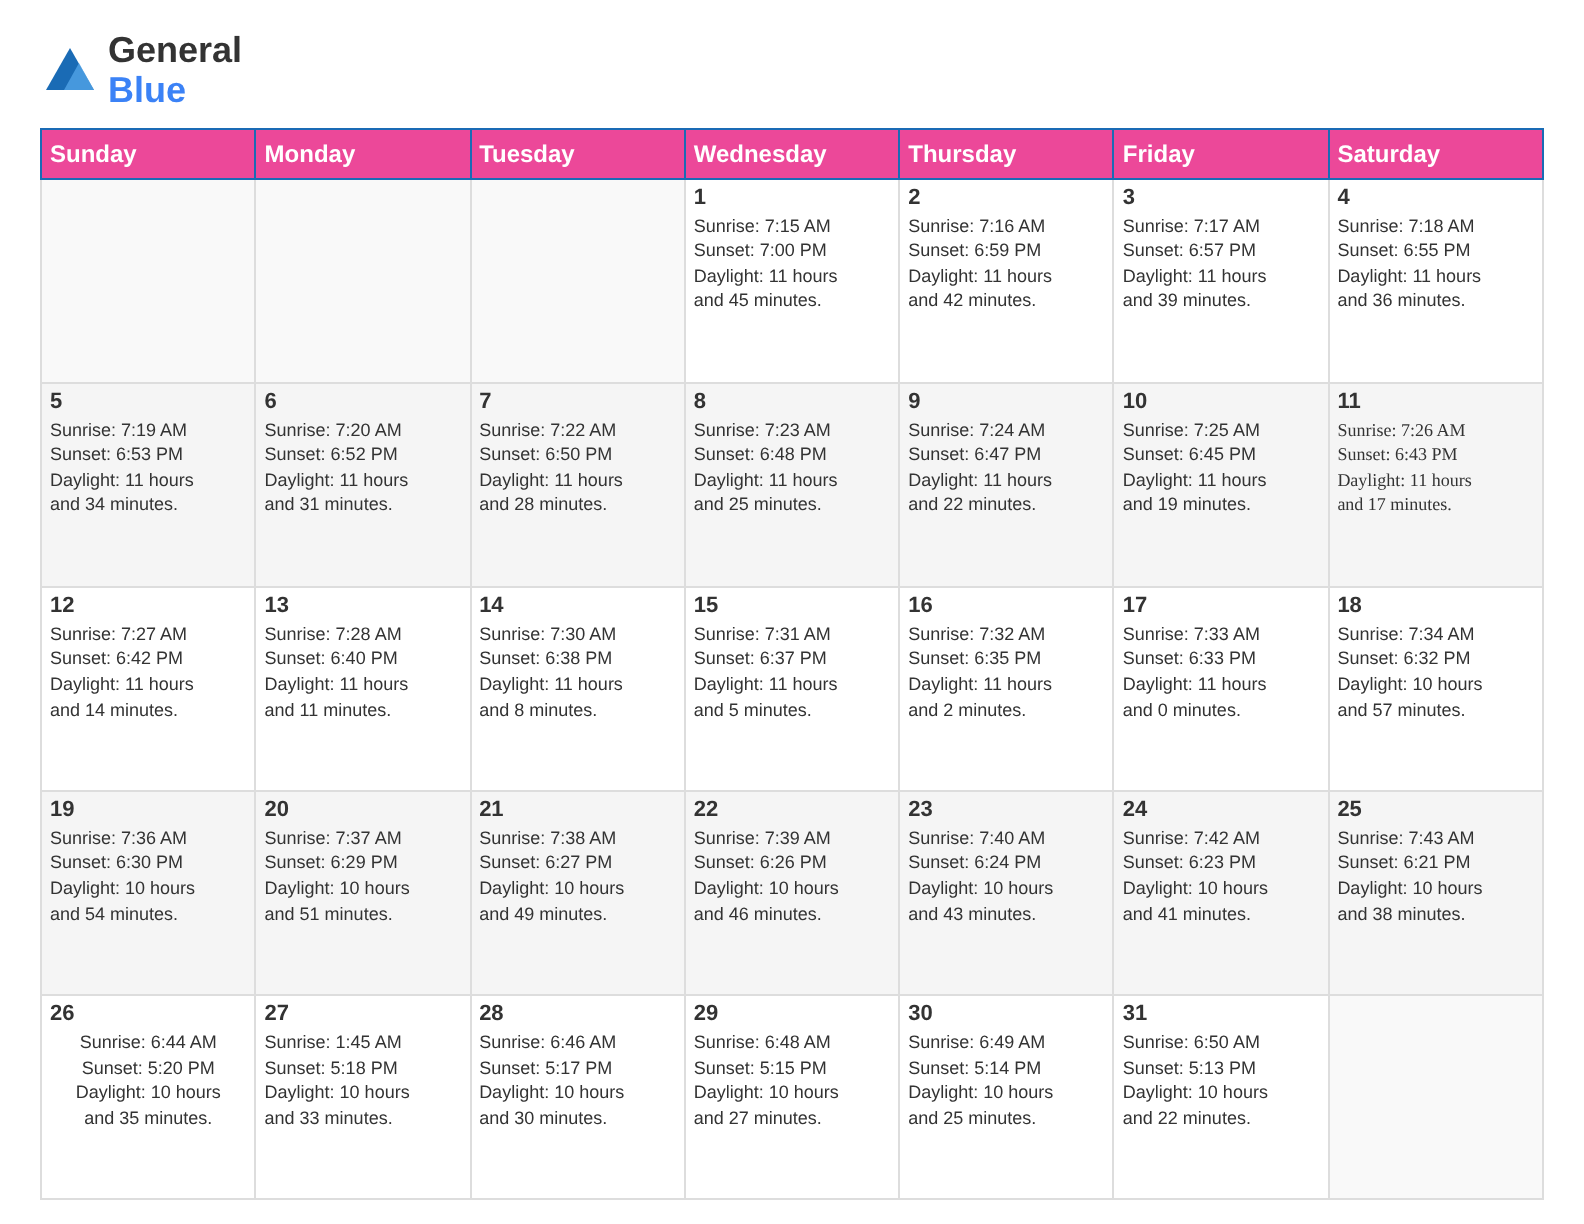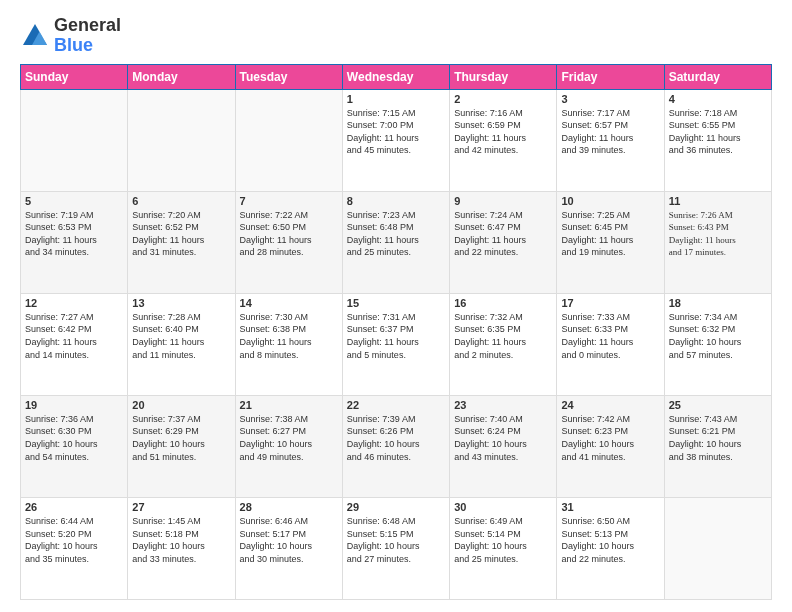--- a/index.html
+++ b/index.html
@@ -318,21 +318,21 @@
             <span class="day-num">25</span>
             <div class="day-info" style="white-space: pre-line;">Sunrise: 7:43 AM
 Sunset: 6:21 PM
 Daylight: 10 hours
 and 38 minutes.</div>
           </td>
         </tr>
         <tr>
           <td>
             <span class="day-num">26</span>
-            <div class="day-info" style="white-space: pre-line;">Sunrise: 6:44 AM
+            <div class="day-info" style="white-space: pre-line; text-align: center;">Sunrise: 6:44 AM
 Sunset: 5:20 PM
 Daylight: 10 hours
 and 35 minutes.</div>
           </td>
           <td>
             <span class="day-num">27</span>
             <div class="day-info" style="white-space: pre-line;">Sunrise: 1:45 AM
 Sunset: 5:18 PM
 Daylight: 10 hours
 and 33 minutes.</div>

